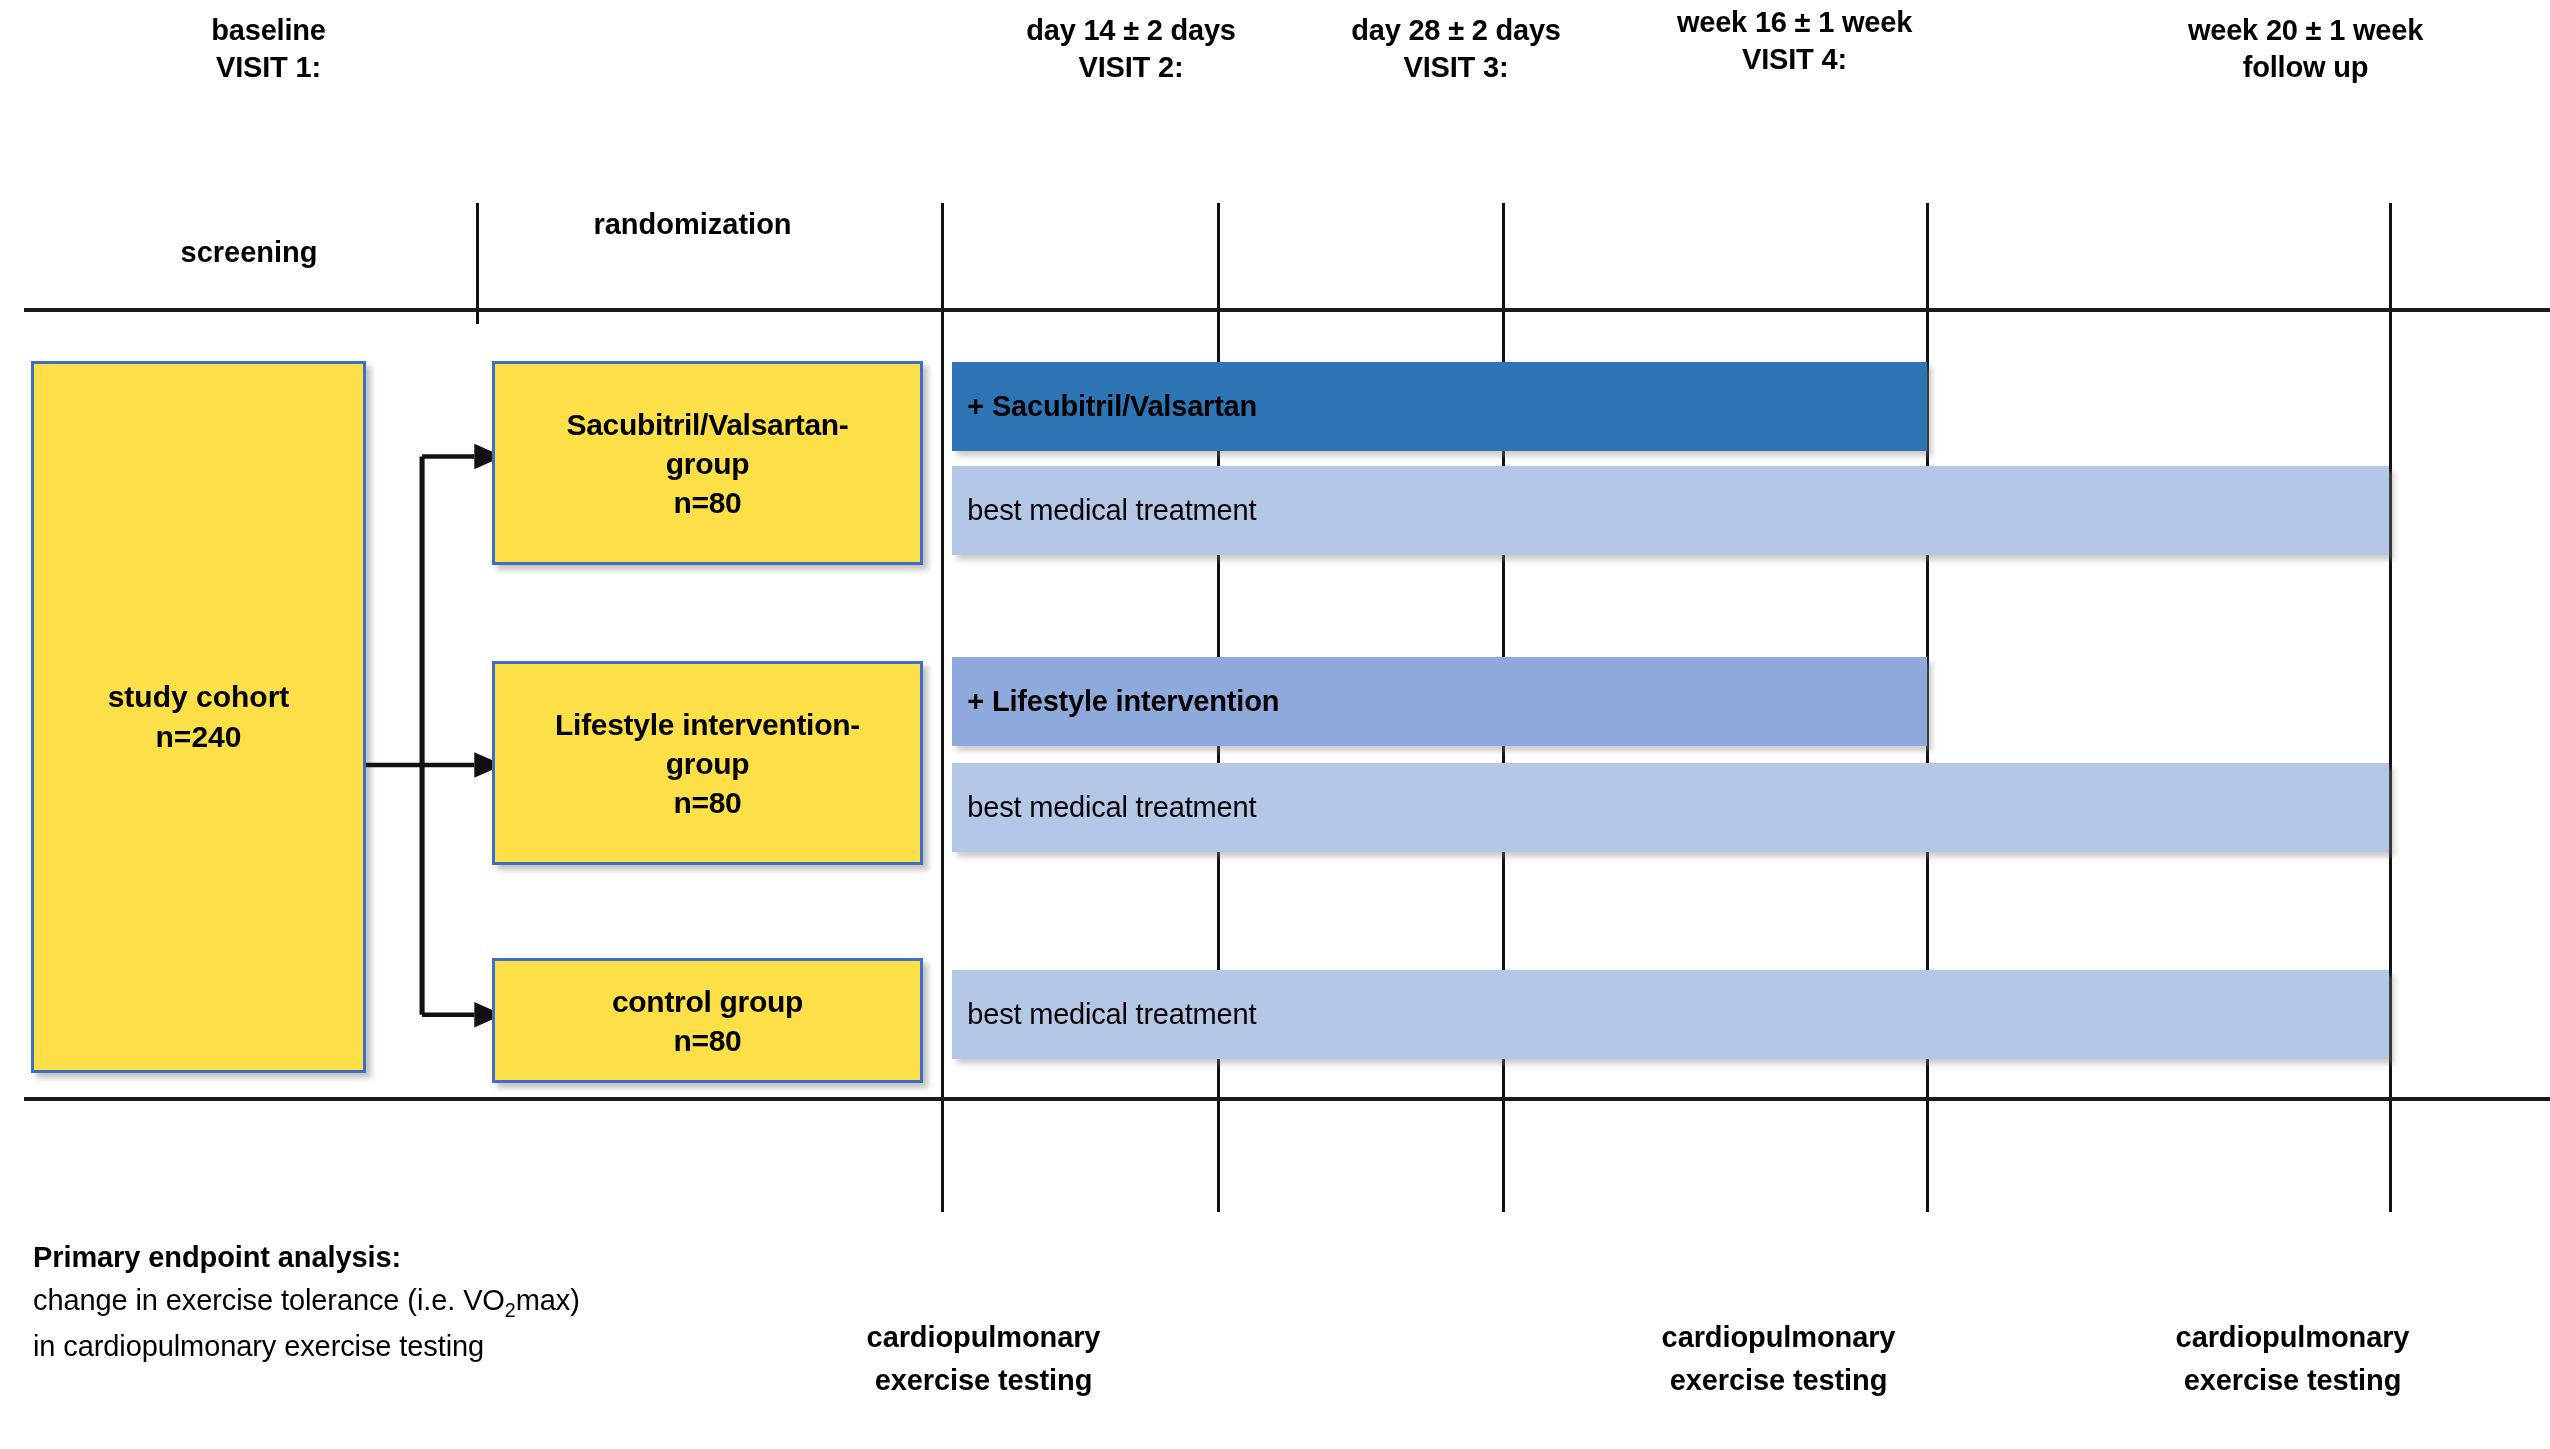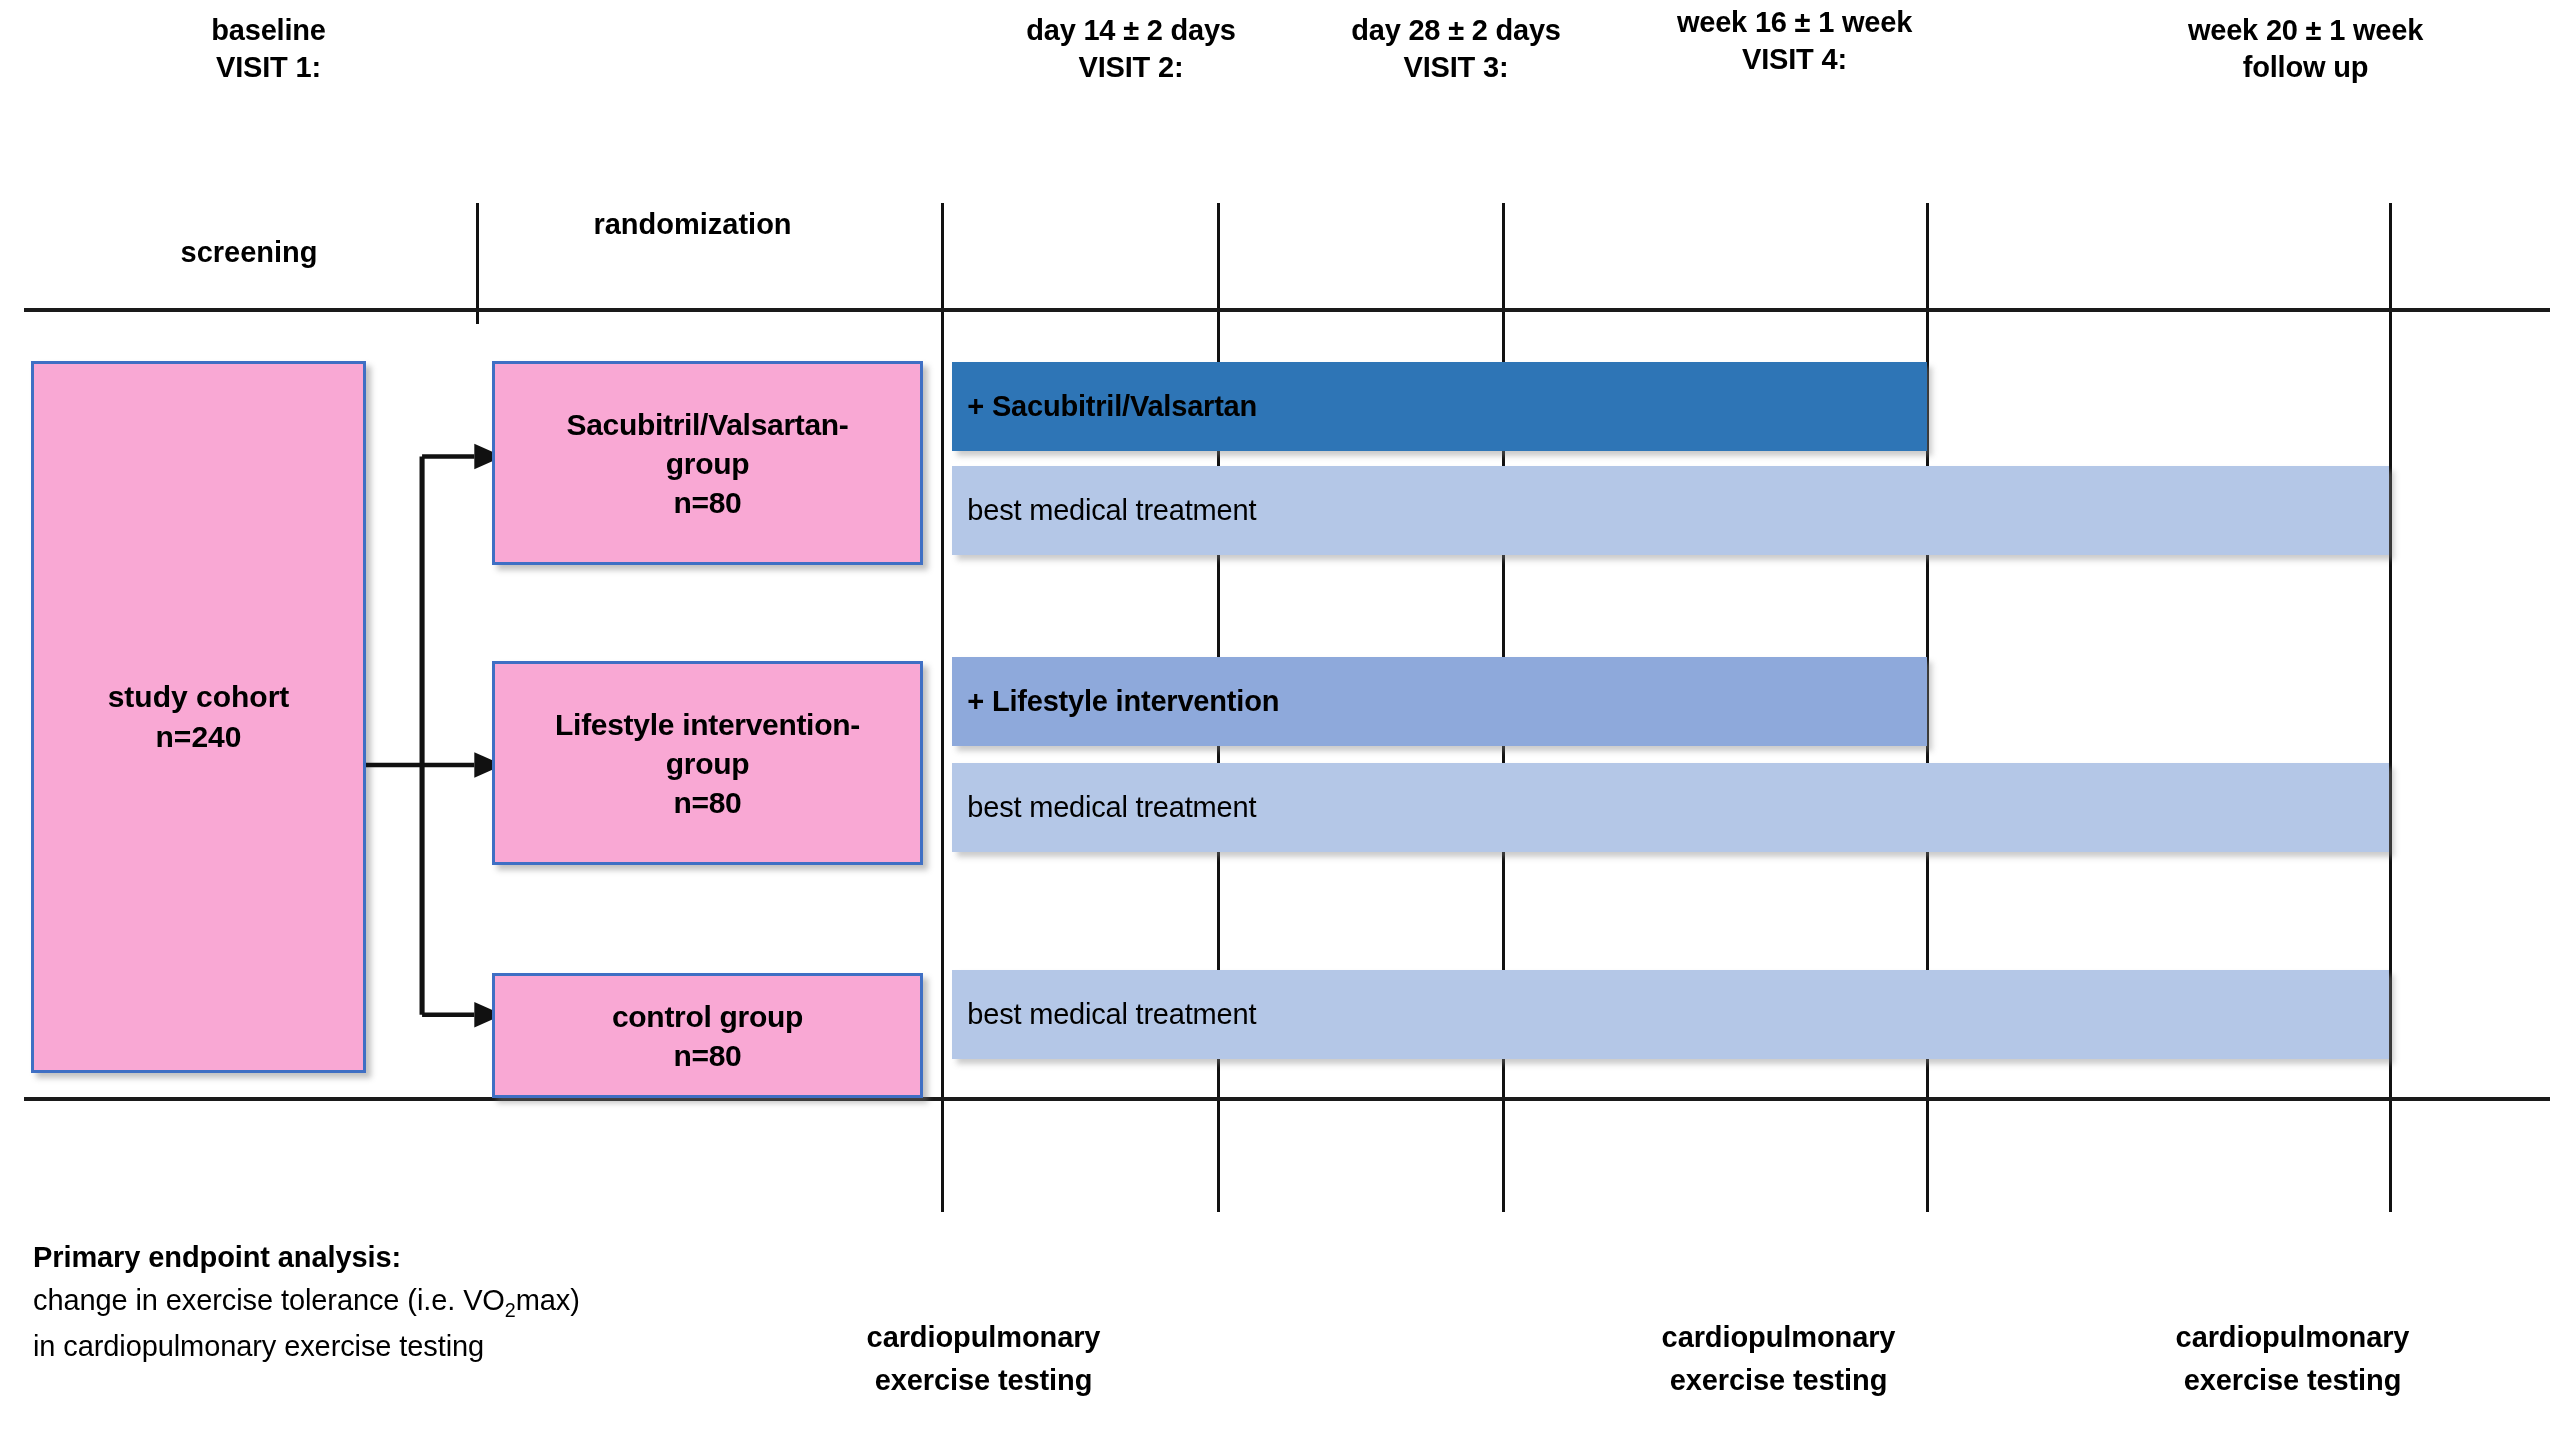--- a/index.html
+++ b/index.html
@@ -48,21 +48,21 @@
   }
   .hline {
     position: absolute;
     height: 3.8px;
     background: #1a1a1a;
   }
 
   
   .box {
     position: absolute;
-    background: #f9a8d4;
+    background: #fde047;
     border: 3.2px solid #3f6fc4;
     box-sizing: border-box;
     box-shadow: 4.5px 4.5px 5.7px rgba(120,120,120,0.45);
     display: flex;
     flex-direction: column;
     align-items: center;
     justify-content: center;
     text-align: center;
   }
   .box-line {
@@ -224,21 +224,21 @@
     <div class="box-line">group</div>
     <div class="box-line regular">n=80</div>
   </div>
 
   <div class="box" style="left:492px; top:661px; width:431px; height:204px;">
     <div class="box-line">Lifestyle intervention-</div>
     <div class="box-line">group</div>
     <div class="box-line regular">n=80</div>
   </div>
 
-  <div class="box" style="left:492px; top:958px; width:431px; height:125px;margin-top:15px;">
+  <div class="box" style="left:492px; top:958px; width:431px; height:125px;">
     <div class="box-line">control group</div>
     <div class="box-line regular">n=80</div>
   </div>
 
   <div class="bar" style="left:952px; top:362px; width:975px; height:89px; background:#2E75B6;">
     <span class="bar-label bold">+ Sacubitril/Valsartan</span>
   </div>
   <div class="bar" style="left:952px; top:466px; width:1437px; height:89px; background:#B4C7E7;">
     <span class="bar-label">best medical treatment</span>
   </div>

